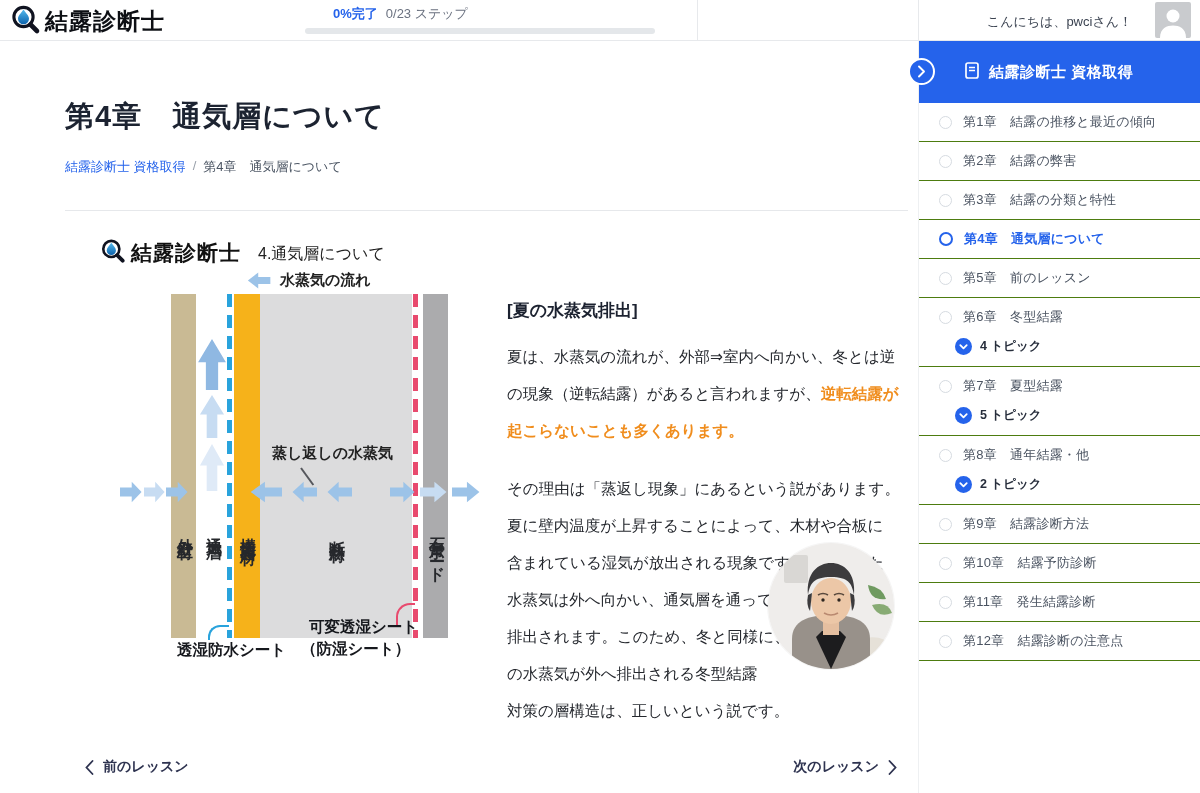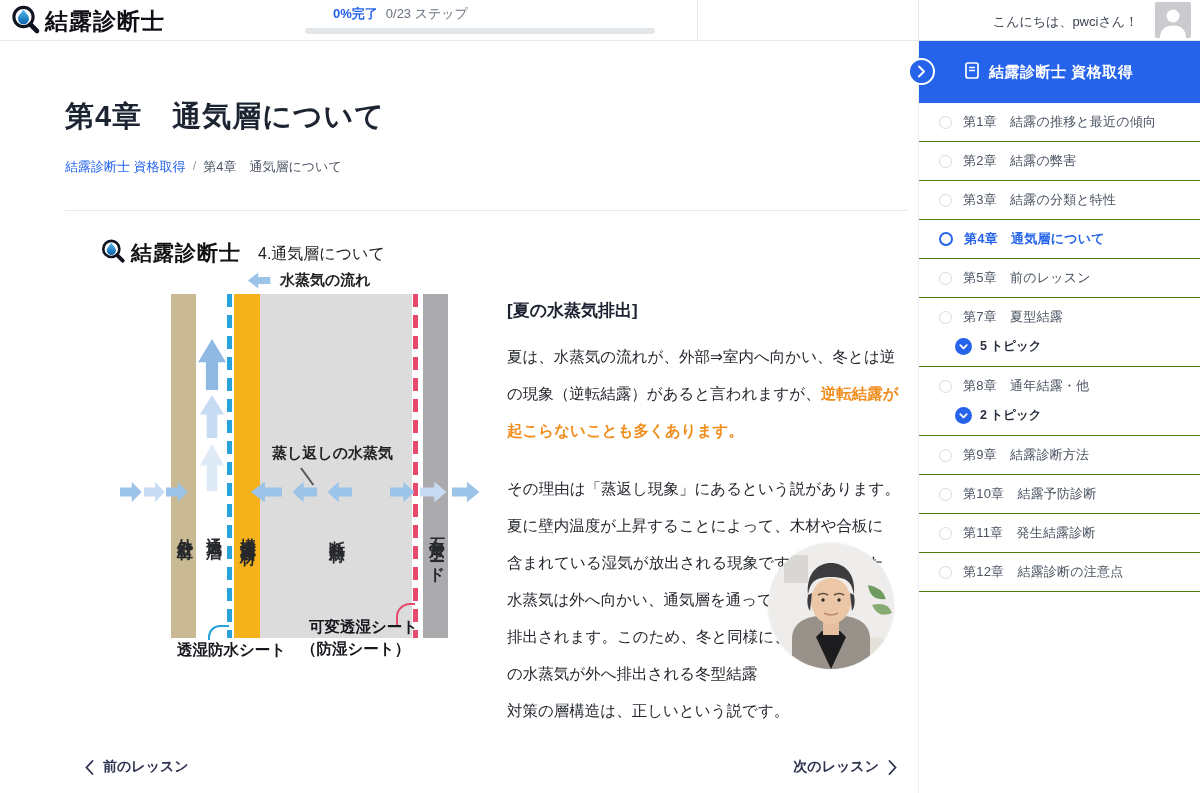--- a/index.html
+++ b/index.html
@@ -12,21 +12,21 @@
     border-bottom:1px solid #e7e9ec; z-index:5; }
   .brand { position:absolute; left:10px; top:4px; display:flex; align-items:center; gap:4px; }
   .brand-text { font-size:23px; font-weight:800; color:#0d0f14; letter-spacing:1px; }
   .progress-wrap { position:absolute; left:305px; top:5px; width:356px; }
   .progress-labels { display:flex; gap:8px; align-items:baseline; font-size:13px;margin-left:28px; }
   .progress-pct { color:var(--accent); font-weight:700; }
   .progress-steps { color:#6b7280; }
   .progress-track { margin-top:5px; width:350px; height:6px; border-radius:3px; background:#e4e7ea; overflow:hidden; }
   .progress-fill { height:100%; background:var(--accent); width:0; border-radius:3px; }
   .topbar-div { position:absolute; top:0; width:1px; height:41px; background:#e7e9ec; }
-  .greeting { position:absolute; right:62px; top:13px; font-size:13px; color:#3b4351; }
+  .greeting { position:absolute; right:68px; top:13px; font-size:13px; color:#3b4351; }
   .avatar { position:absolute; right:9px; top:2px; width:36px; height:36px; background:#c9cbce; border-radius:2px; }
 
   
   .main { position:absolute; left:0; top:41px; width:918px; height:752px; background:#fff; }
   .page-title { position:absolute; left:65px; top:56px; font-size:29px; font-weight:700; color:#1c2331; letter-spacing:1px; }
   .crumbs { position:absolute; left:65px; top:117px; font-size:13px; color:#4b5563; display:flex; gap:7px; }
   .crumb-link { color:var(--accent); text-decoration:none; cursor:pointer; }
   .crumb-sep { color:#9aa1ab; }
   .content-rule { position:absolute; left:65px; top:169px; width:843px; height:1px; background:#e6e8eb; }
 
@@ -338,20 +338,33 @@
       </li>
       <li class="chapter">
         <div class="chapter-row">
             <span class="radio"></span>
           <span class="chapter-label">第5章　前のレッスン</span>
           </div>
       </li>
       <li class="chapter">
         <div class="chapter-row">
             <span class="radio"></span>
+          <span class="chapter-label">第6章　冬型結露</span>
+          </div>
+        <div class="topic-row">
+          <svg width="17" height="17" viewBox="0 0 17 17">
+              <circle cx="8.5" cy="8.5" r="8.5" fill="var(--accent)"></circle>
+              <path d="M5.3 7.2 L8.5 10.4 L11.7 7.2" stroke="#fff" stroke-width="1.8" fill="none" stroke-linecap="round" stroke-linejoin="round"></path>
+            </svg>
+          <span class="topic-label">4 トピック</span>
+        </div>
+      </li>
+      <li class="chapter">
+        <div class="chapter-row">
+            <span class="radio"></span>
           <span class="chapter-label">第7章　夏型結露</span>
           </div>
         <div class="topic-row">
           <svg width="17" height="17" viewBox="0 0 17 17">
               <circle cx="8.5" cy="8.5" r="8.5" fill="var(--accent)"></circle>
               <path d="M5.3 7.2 L8.5 10.4 L11.7 7.2" stroke="#fff" stroke-width="1.8" fill="none" stroke-linecap="round" stroke-linejoin="round"></path>
             </svg>
           <span class="topic-label">5 トピック</span>
         </div>
       </li>

